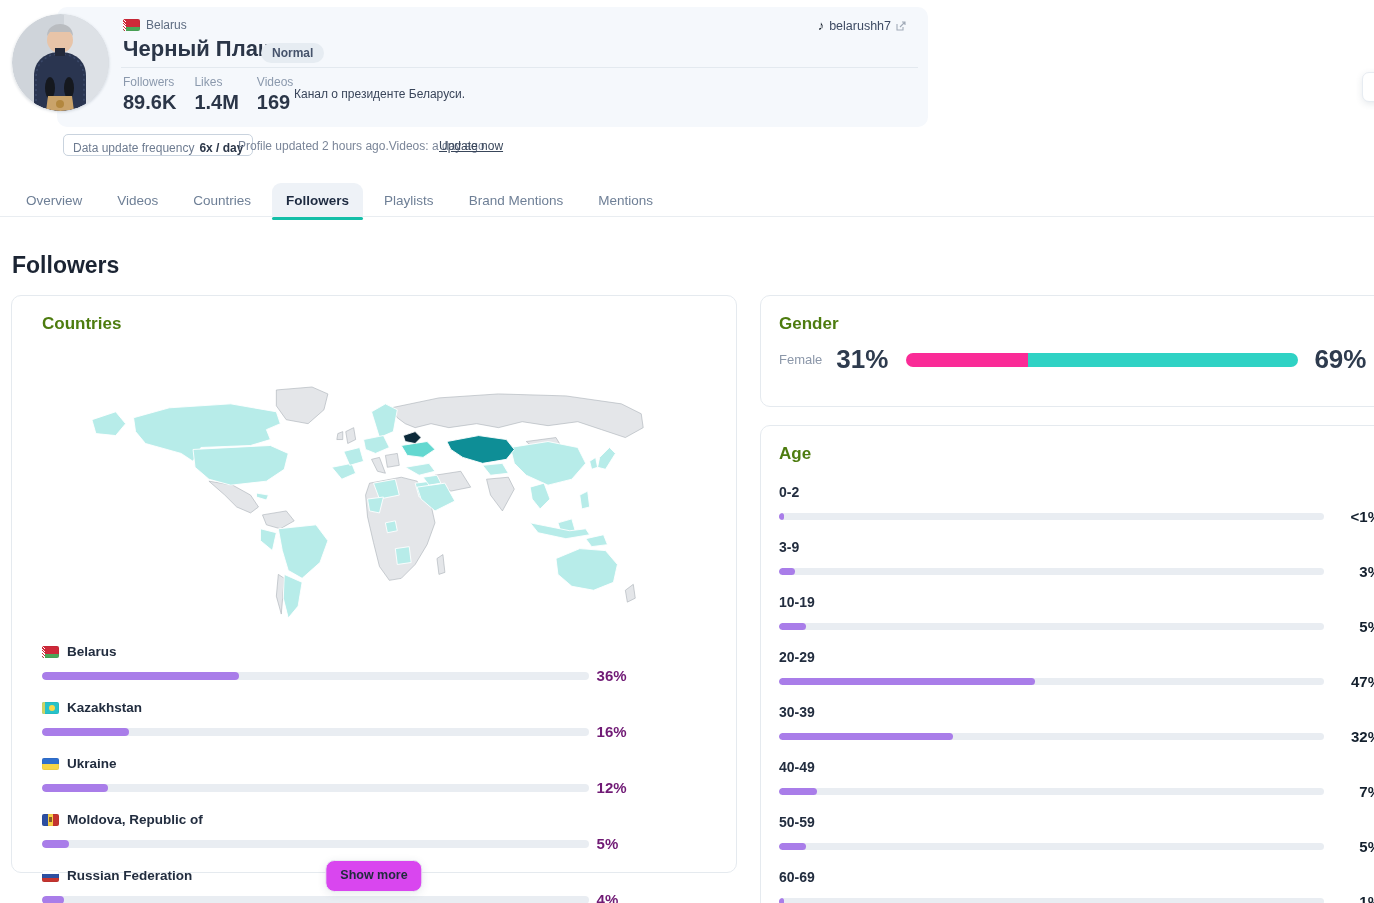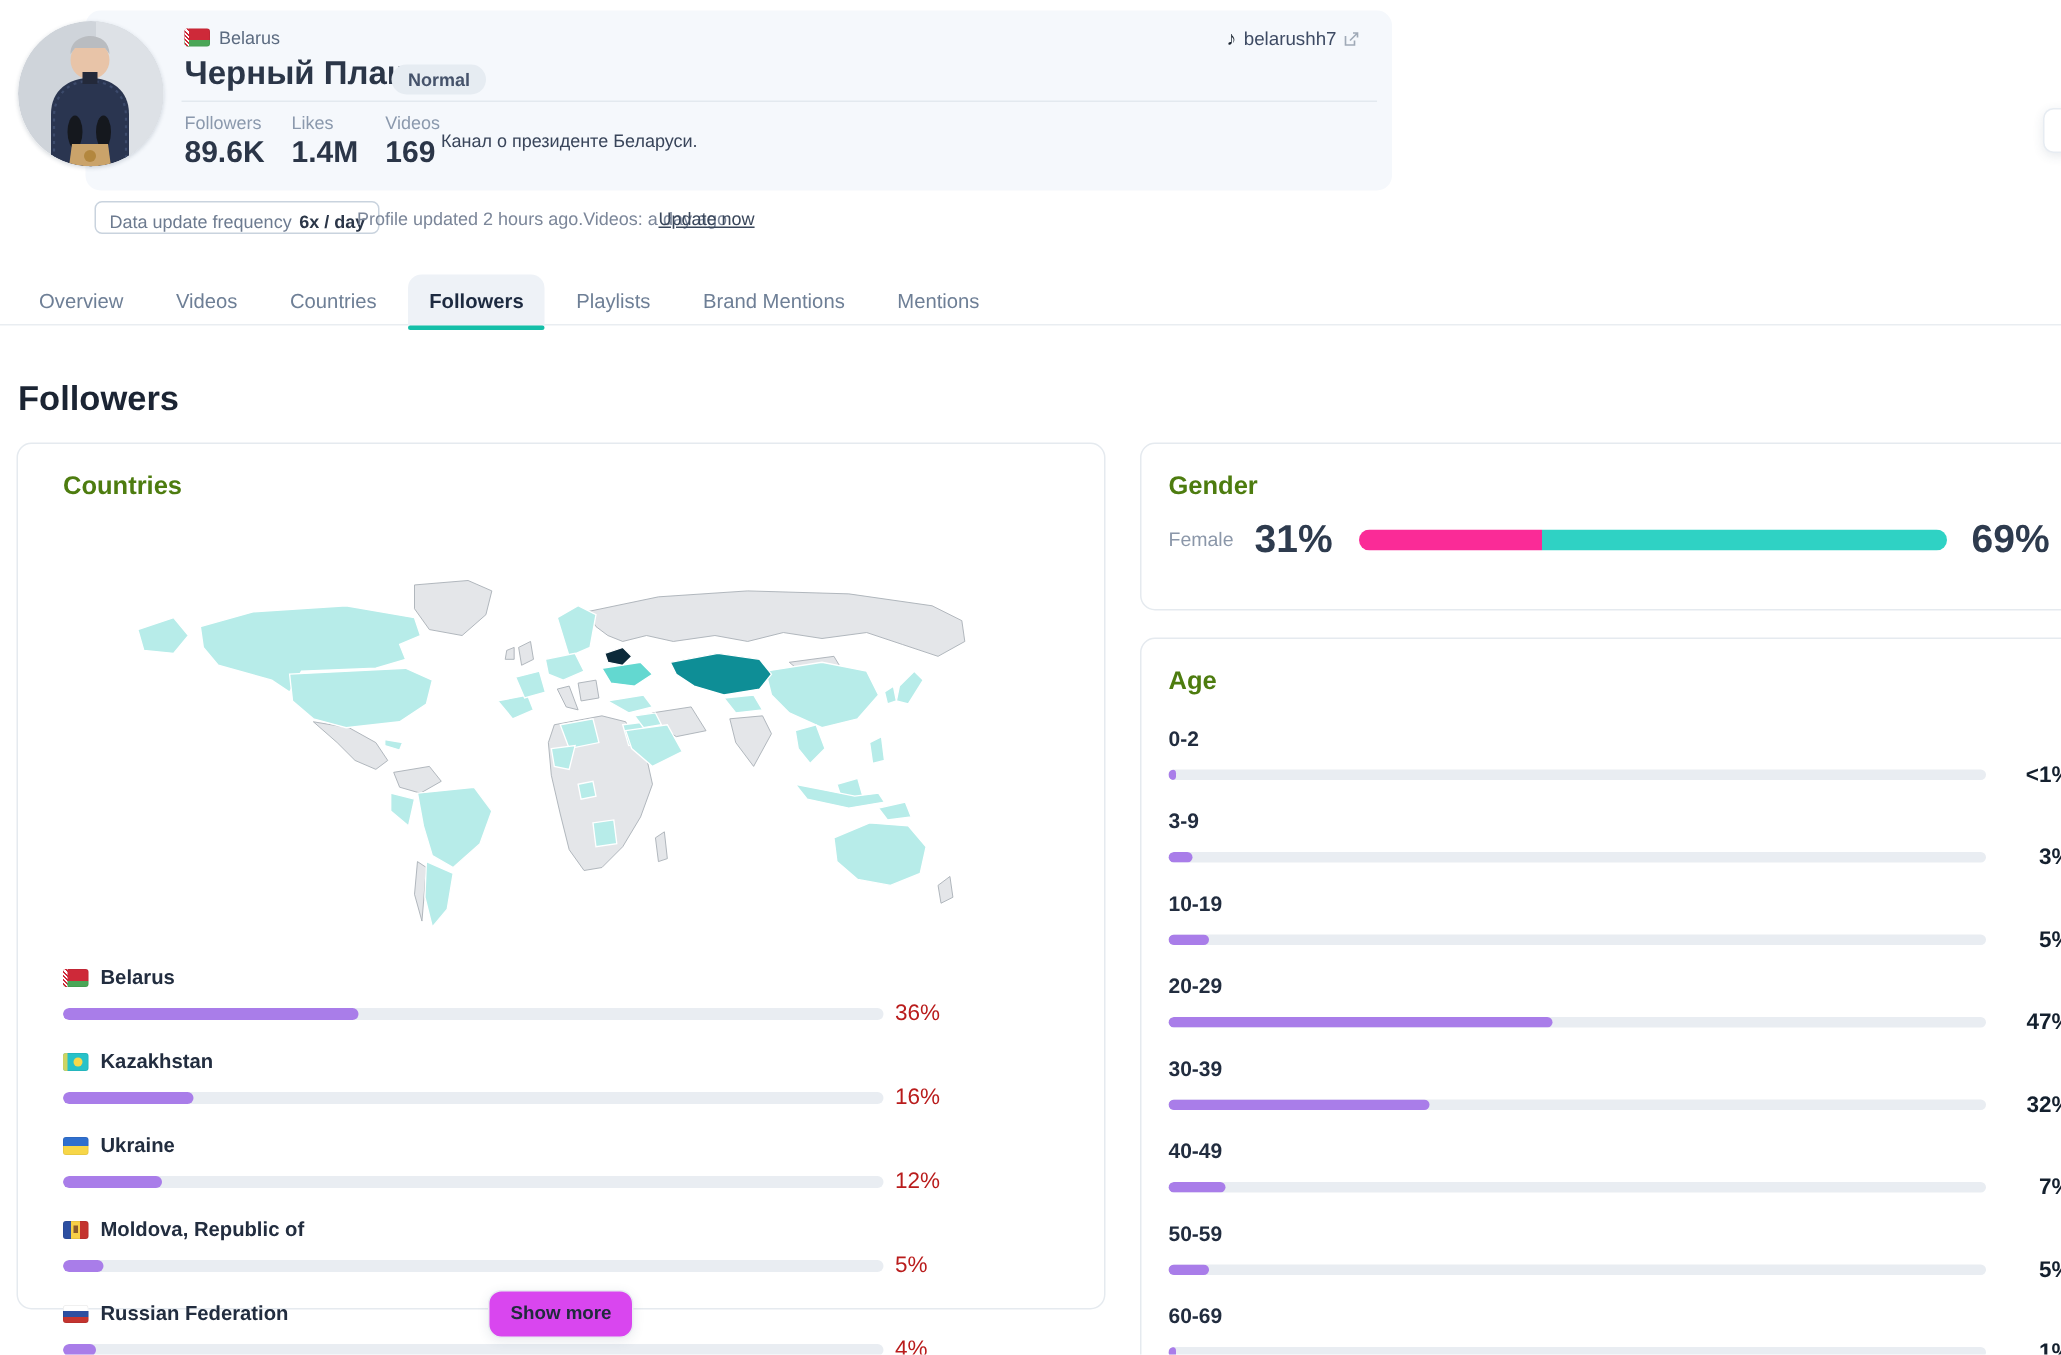--- a/index.html
+++ b/index.html
@@ -54,21 +54,21 @@
   .countries-card { left:11px; top:295px; width:726px; height:578px; }
   .countries-card .card-title { position:absolute; left:30px; top:18px; }
 
   .country-list { position:absolute; left:30px; top:348px; width:600px; }
   .country-row-item { margin-bottom:16px; }
   .c-name-line { display:flex; align-items:center; gap:8px; font-size:13.5px; font-weight:600;
     color:#222d3f; margin-bottom:8px; }
   .c-bar-line { display:flex; align-items:center; }
   .c-track { width:554px; height:8px; border-radius:4px; background:#e9edf2; overflow:hidden; }
   .c-fill { height:100%; border-radius:4px; background:var(--purple,#a97de9); min-width:5px; }
-  .c-pct { width:46px; margin-left:8px; font-size:15px; font-weight:400; color:#b91c1c; }
+  .c-pct { width:46px; margin-left:8px; font-size:15px; font-weight:700; color:#701a75; }
 
   .show-more-btn { position:absolute; left:50%; transform:translateX(-50%); bottom:-20px;
     background:#d946ef; border:1px solid #e9edf1; box-shadow:0 2px 8px rgba(40,60,90,.10);
     border-radius:9px; padding:7px 14px 9px; font-size:12.5px; font-weight:600; color:#202b3c; cursor:pointer; }
 
   
   .flag { width:17px; height:12px; border-radius:2px; display:inline-block; position:relative;
     overflow:hidden; flex:0 0 auto; box-shadow:0 0 0 .5px rgba(0,0,0,.08) inset; }
   .flag-by { background:linear-gradient(#ce2939 0 66%, #4aa657 66% 100%); }
   .flag-by::before { content:""; position:absolute; left:0; top:0; bottom:0; width:3px;

